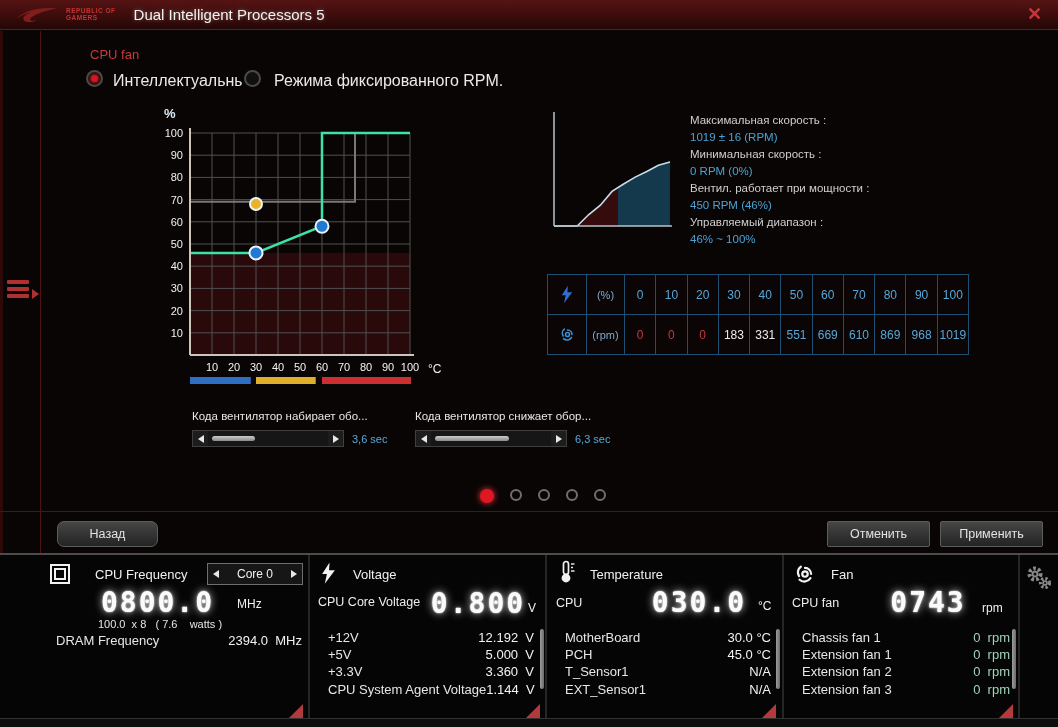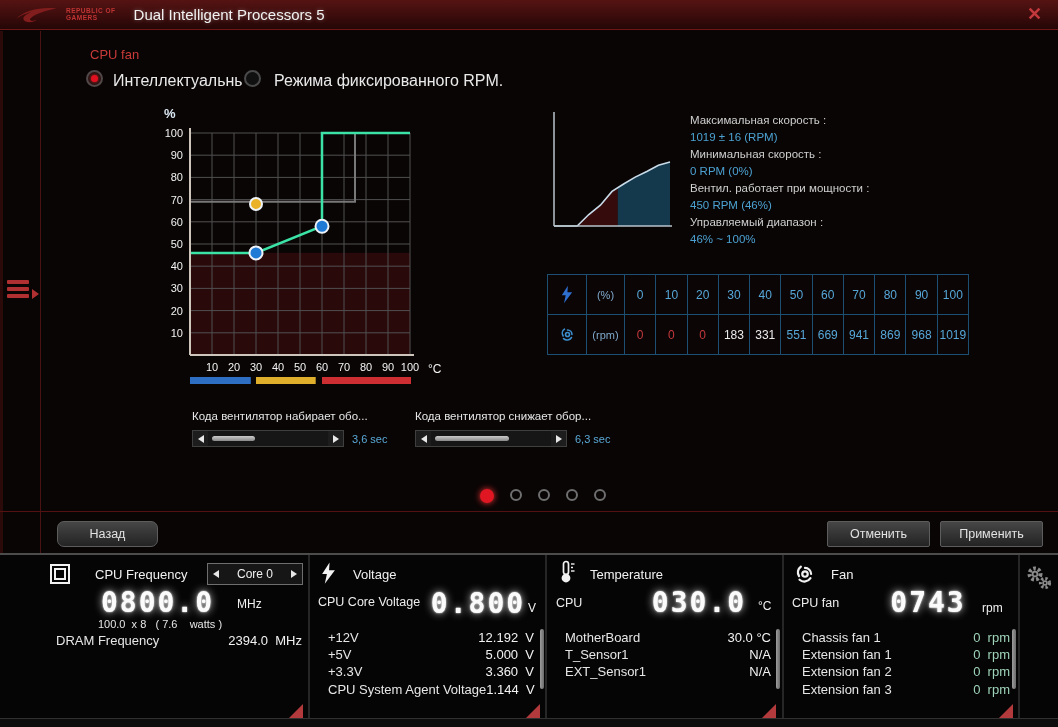--- a/index.html
+++ b/index.html
@@ -251,21 +251,21 @@
         </svg>
       </div>
       <div class="tcell label-cell">(rpm)</div>
       <div class="tcell c-red">0</div>
       <div class="tcell c-red">0</div>
       <div class="tcell c-red">0</div>
       <div class="tcell c-white">183</div>
       <div class="tcell c-white">331</div>
       <div class="tcell c-blue">551</div>
       <div class="tcell c-blue">669</div>
-      <div class="tcell c-blue">941</div>
+      <div class="tcell c-blue">610</div>
       <div class="tcell c-blue">869</div>
       <div class="tcell c-blue">968</div>
       <div class="tcell c-blue">1019</div>
     </div>
 
   <span class="slider-label" style="left:192px;top:410px;">Кода вентилятор набирает обо...</span>
   <div class="slider" style="left:192px;top:430px;">
     <div class="sl-arrow">
         <div class="tri-l"></div>
       </div>
@@ -365,20 +365,24 @@
     <line x1="15" y1="11" x2="18.5" y2="11" stroke="#f2f2f2" stroke-width="1.4"></line>
   </svg>
   <div class="bb-title" style="left:590px;top:567px;">Temperature</div>
   <div class="main-label" style="left:556px;top:596px;">CPU</div>
   <div class="big-num" style="left:643px;top:586px;width:112px;">030.0</div>
   <div class="big-unit" style="left:758px;top:599px;">°C</div>
   <div class="rows" id="temp-rows" style="left:555px;top:629px;width:216px;">
       <div class="srow">
          <span class="sr-label">MotherBoard</span>
          <span class="sr-value">30.0 °C</span>
+       </div>
+      <div class="srow">
+         <span class="sr-label">PCH</span>
+         <span class="sr-value">45.0 °C</span>
        </div>
       <div class="srow">
          <span class="sr-label">T_Sensor1</span>
          <span class="sr-value">N/A</span>
        </div>
       <div class="srow">
          <span class="sr-label">EXT_Sensor1</span>
          <span class="sr-value">N/A</span>
        </div>
     </div>

